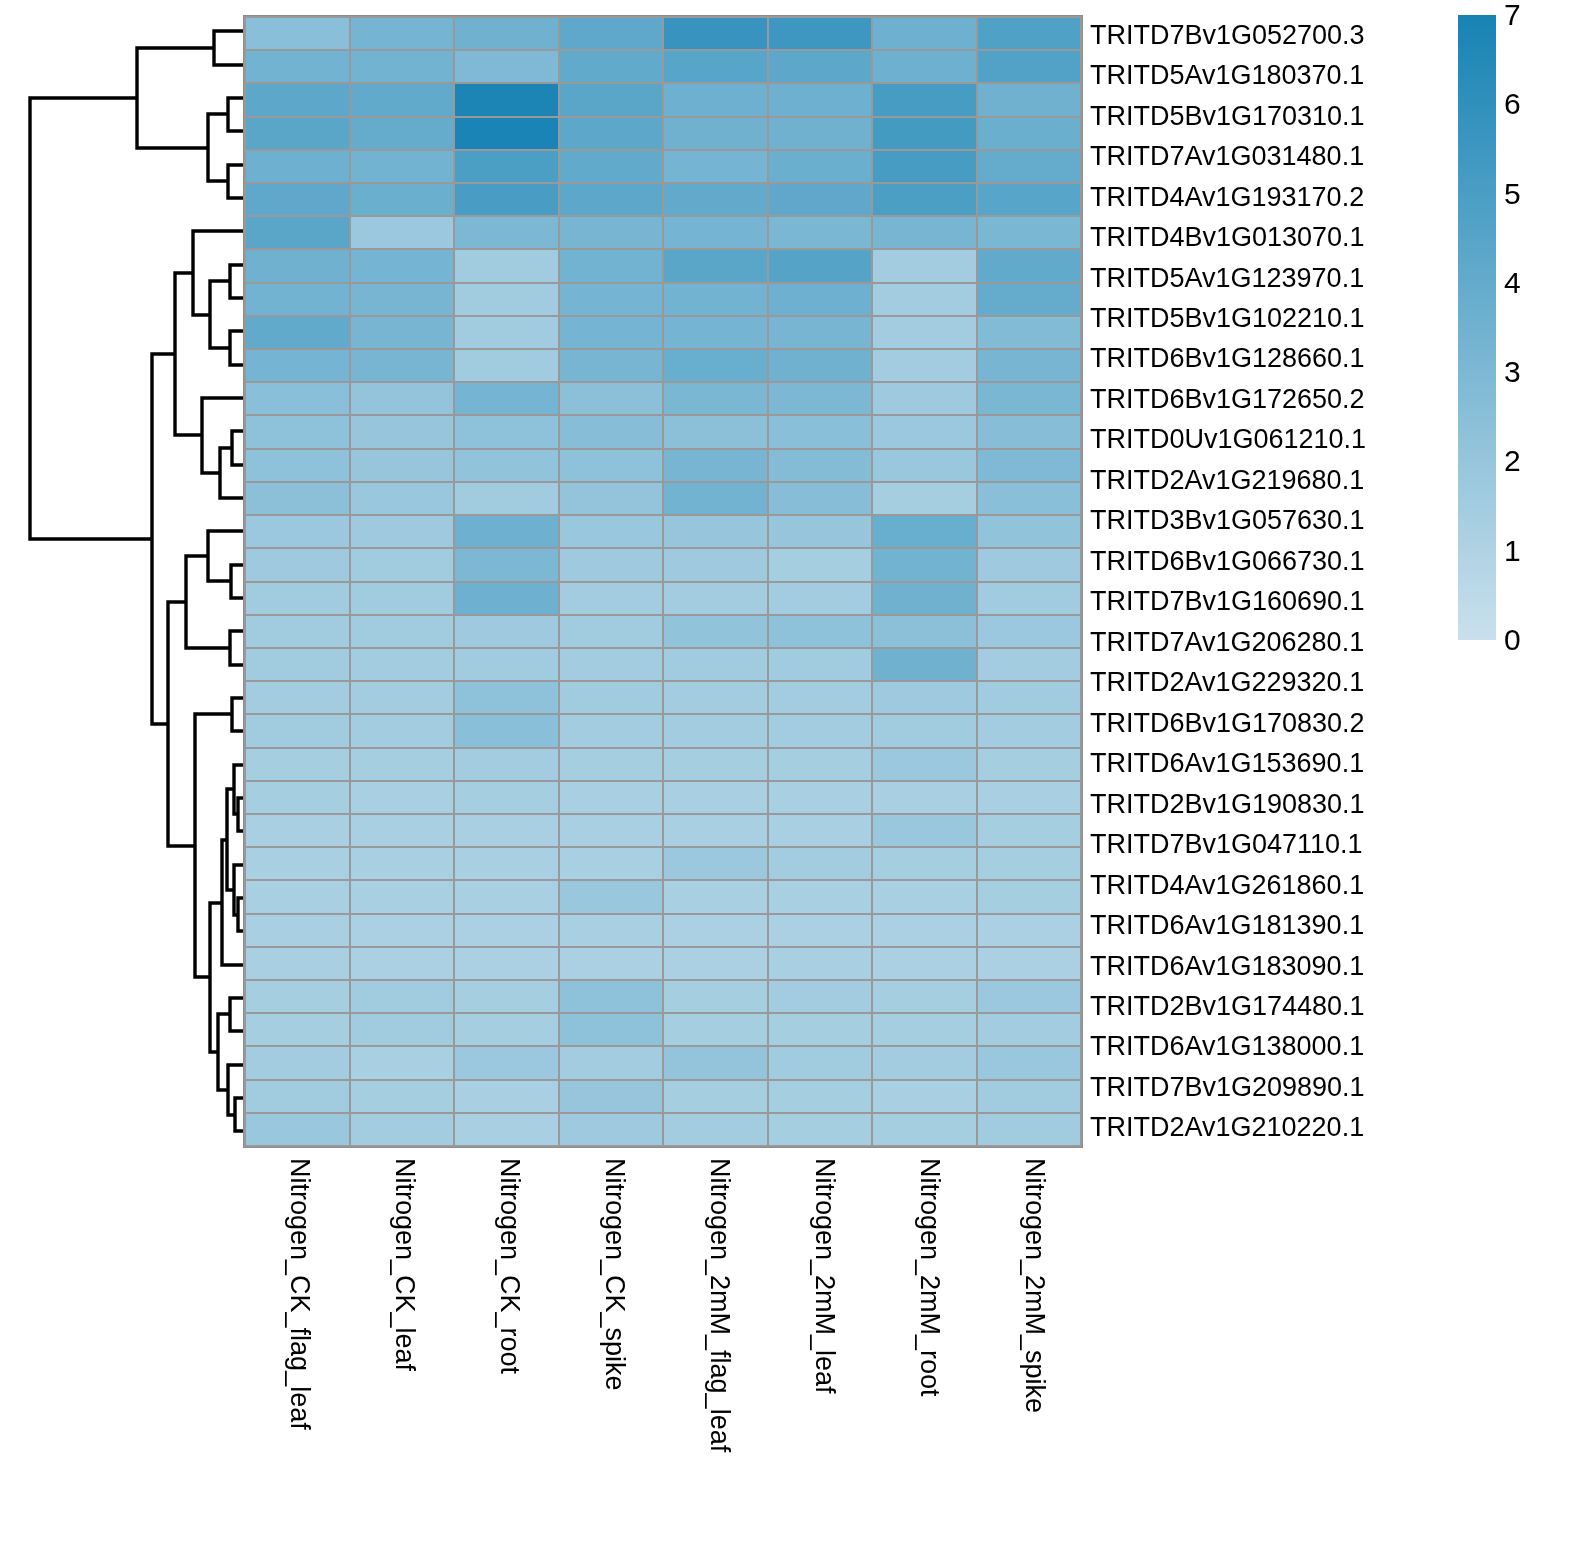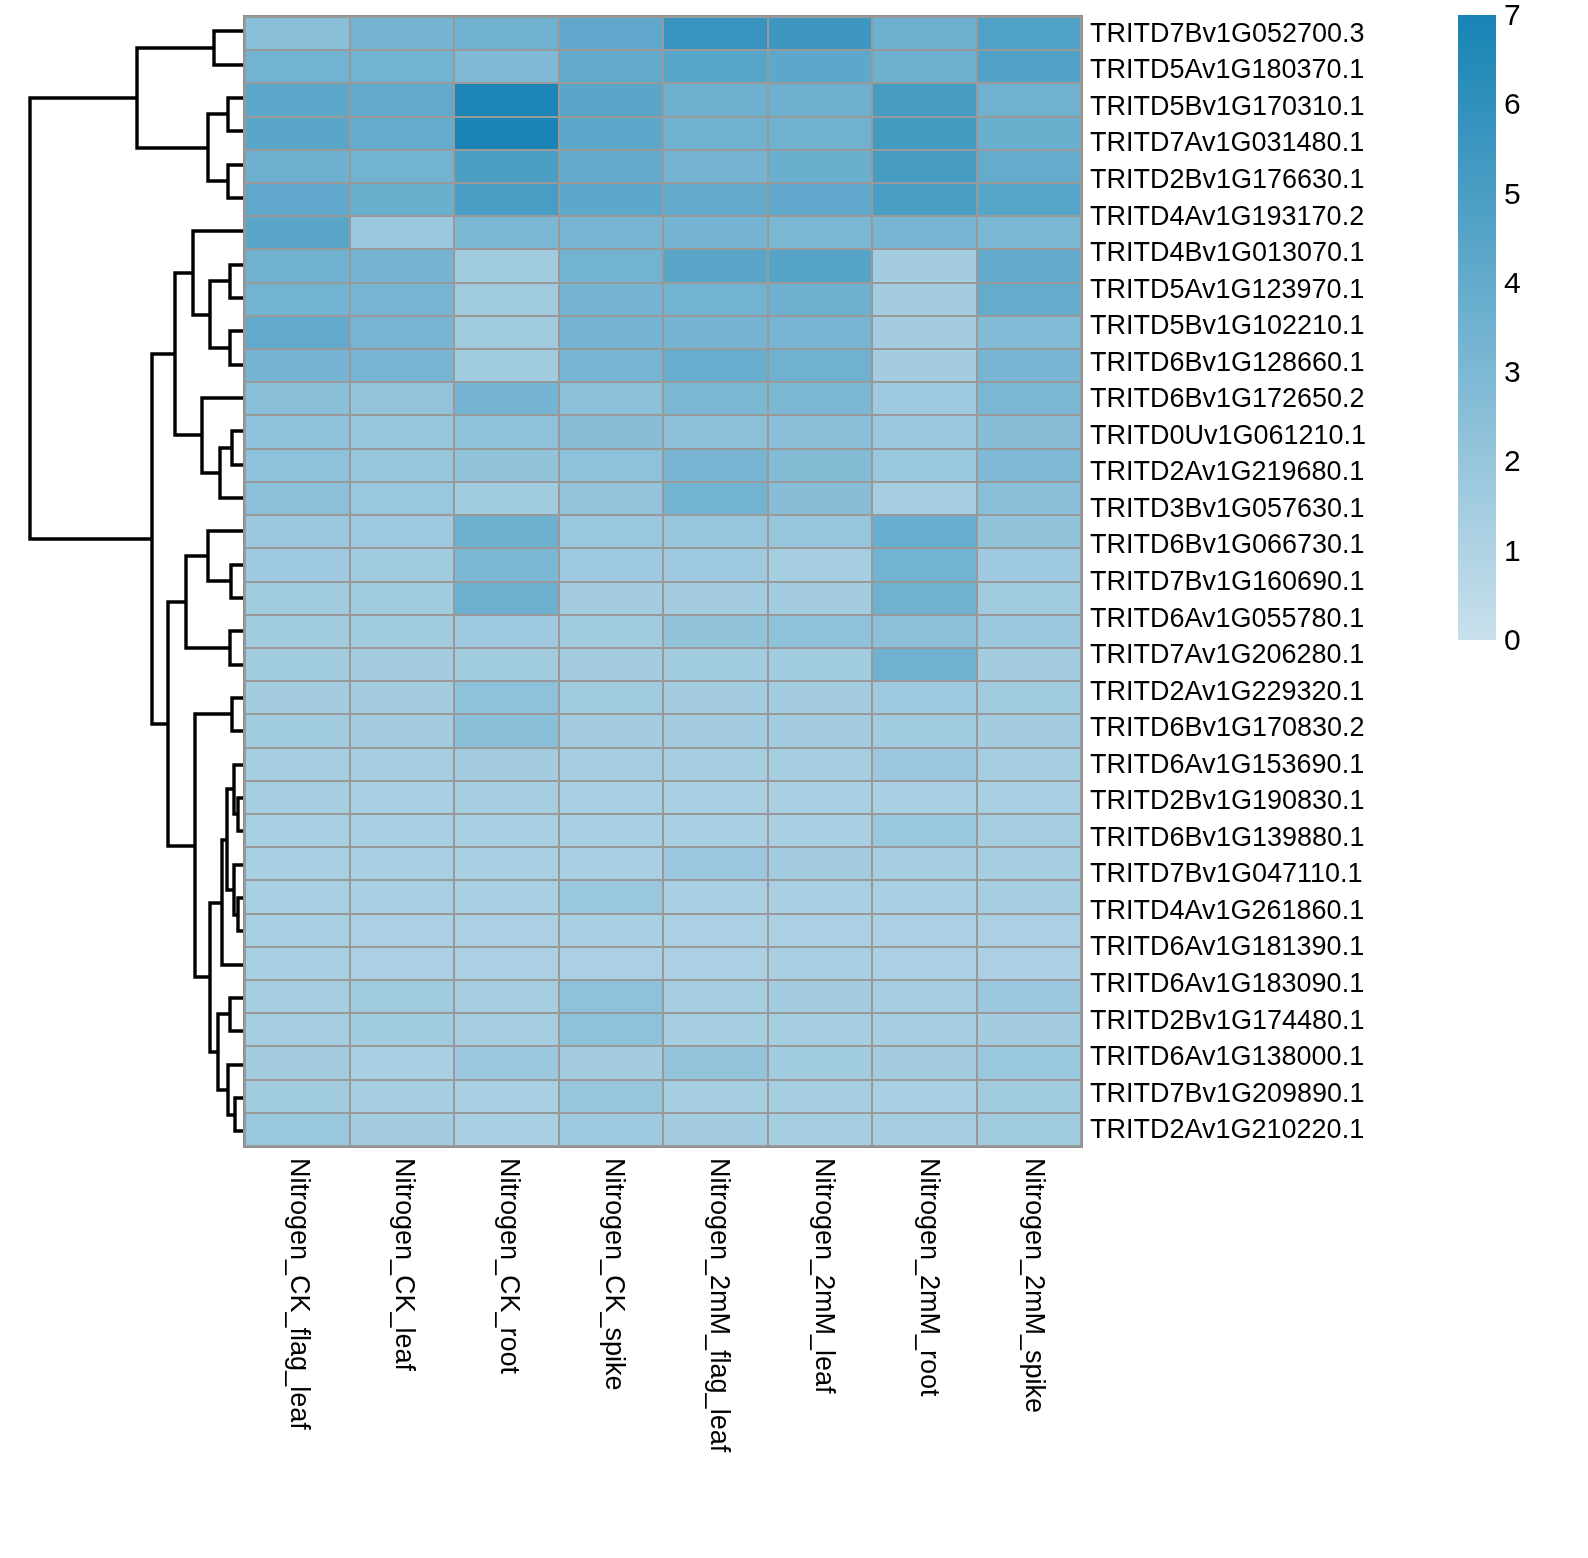--- a/index.html
+++ b/index.html
@@ -470,39 +470,36 @@
       <div class="cell" style="background: rgb(166, 206, 225);"></div>
       <div class="cell" style="background: rgb(166, 206, 225);"></div>
       <div class="cell" style="background: rgb(161, 203, 223);"></div>
     </div>
 
   <div id="row-labels">
       <div class="row-label">TRITD7Bv1G052700.3</div>
       <div class="row-label">TRITD5Av1G180370.1</div>
       <div class="row-label">TRITD5Bv1G170310.1</div>
       <div class="row-label">TRITD7Av1G031480.1</div>
-      <div class="row-label">TRITD2Bv1G176630.1</div>
       <div class="row-label">TRITD4Av1G193170.2</div>
       <div class="row-label">TRITD4Bv1G013070.1</div>
       <div class="row-label">TRITD5Av1G123970.1</div>
       <div class="row-label">TRITD5Bv1G102210.1</div>
       <div class="row-label">TRITD6Bv1G128660.1</div>
       <div class="row-label">TRITD6Bv1G172650.2</div>
       <div class="row-label">TRITD0Uv1G061210.1</div>
       <div class="row-label">TRITD2Av1G219680.1</div>
       <div class="row-label">TRITD3Bv1G057630.1</div>
       <div class="row-label">TRITD6Bv1G066730.1</div>
       <div class="row-label">TRITD7Bv1G160690.1</div>
-      <div class="row-label">TRITD6Av1G055780.1</div>
       <div class="row-label">TRITD7Av1G206280.1</div>
       <div class="row-label">TRITD2Av1G229320.1</div>
       <div class="row-label">TRITD6Bv1G170830.2</div>
       <div class="row-label">TRITD6Av1G153690.1</div>
       <div class="row-label">TRITD2Bv1G190830.1</div>
-      <div class="row-label">TRITD6Bv1G139880.1</div>
       <div class="row-label">TRITD7Bv1G047110.1</div>
       <div class="row-label">TRITD4Av1G261860.1</div>
       <div class="row-label">TRITD6Av1G181390.1</div>
       <div class="row-label">TRITD6Av1G183090.1</div>
       <div class="row-label">TRITD2Bv1G174480.1</div>
       <div class="row-label">TRITD6Av1G138000.1</div>
       <div class="row-label">TRITD7Bv1G209890.1</div>
       <div class="row-label">TRITD2Av1G210220.1</div>
     </div>
 

